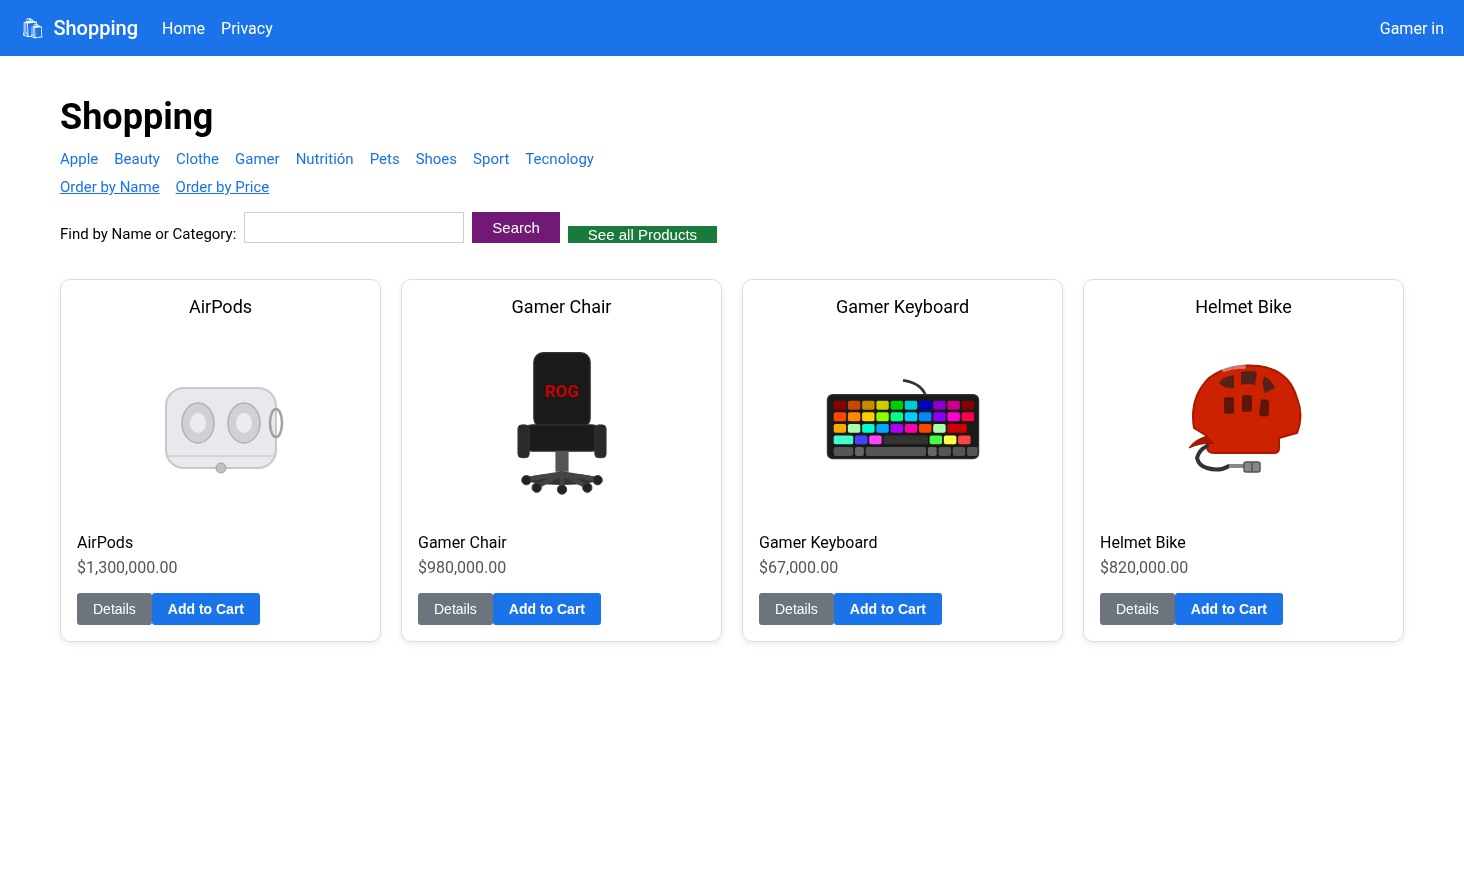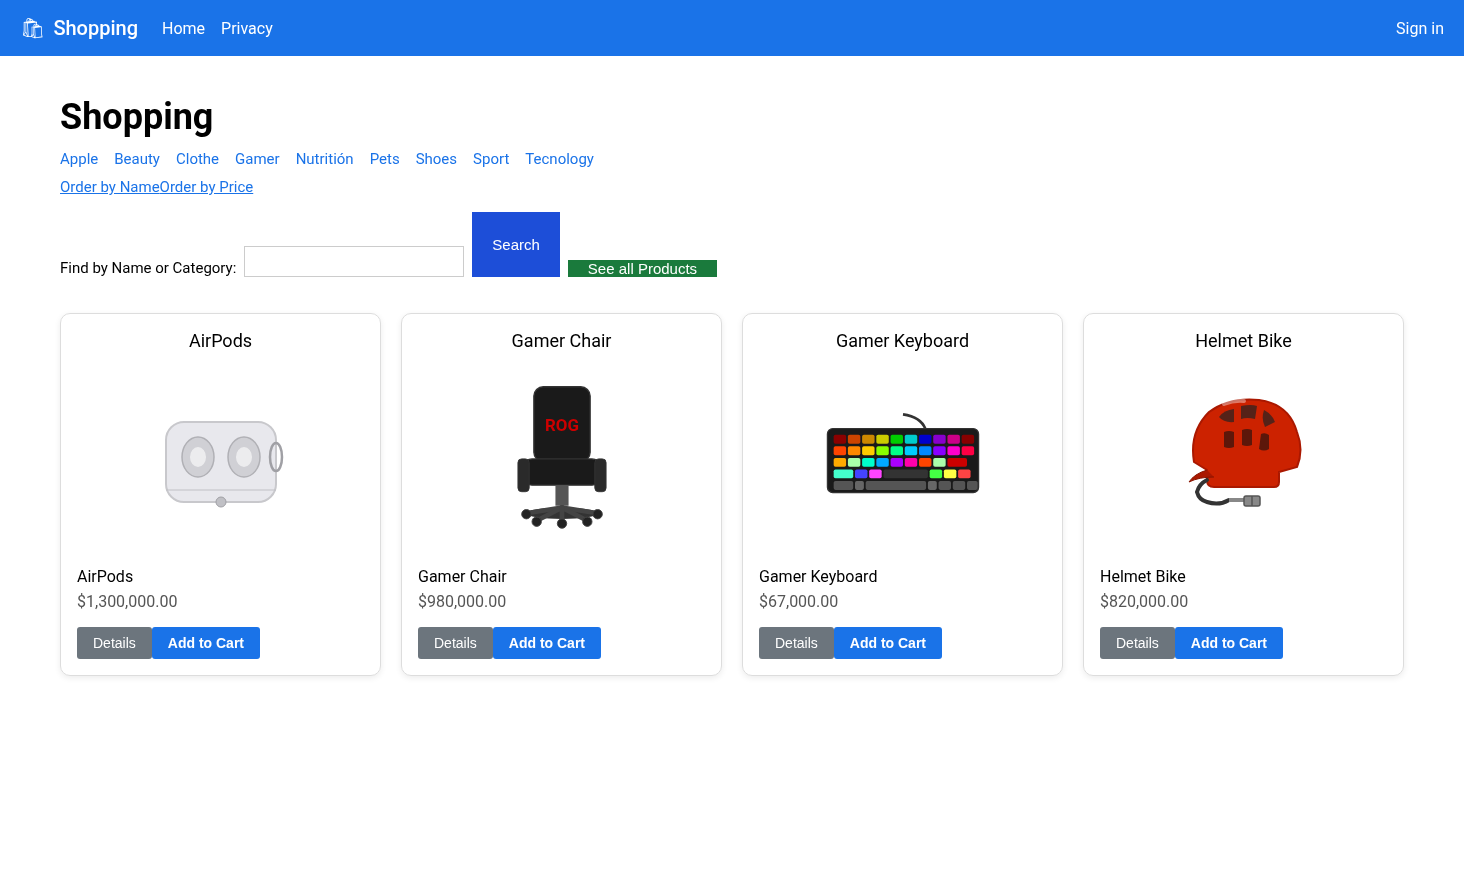--- a/index.html
+++ b/index.html
@@ -63,20 +63,21 @@
       margin-bottom: 10px;
     }
     .categories-links a {
       color: #1a73e8;
       text-decoration: none;
       font-size: 15px;
     }
 
     .order-links {
       display: flex;
+      gap: 16px;
       margin-bottom: 16px;
     }
     .order-links a {
       color: #1a73e8;
       text-decoration: underline;
       font-size: 15px;
       cursor: pointer;
     }
 
     .search-row {
@@ -90,24 +91,24 @@
       white-space: nowrap;
     }
     .search-row input {
       border: 1px solid #ccc;
       padding: 6px 10px;
       font-size: 15px;
       width: 220px;
       outline: none;
     }
     .btn-search {
-      background: #1d4ed8;
+      background: #701a75;
       color: white;
       border: none;
-      padding: 24px 20px;
+      padding: 7px 20px;
       font-size: 15px;
       cursor: pointer;
       font-weight: 500;
     }
     .btn-see-all {
       background: #1a7a3c;
       color: white;
       border: none;
       padding: 0 20px;
       font-size: 15px;
@@ -210,21 +211,21 @@
 
 <nav class="navbar">
   <div class="navbar-brand">
     <span>🛍</span>
     <span>Shopping</span>
   </div>
   <div class="navbar-nav">
     <a href="#">Home</a>
     <a href="#">Privacy</a>
   </div>
-  <span class="navbar-signin">Sign in</span>
+  <span class="navbar-signin">Gamer in</span>
 </nav>
 
 <div class="main">
   <h1 class="page-title">Shopping</h1>
 
   <div class="categories-links">
 
   <a href="#">Apple</a>
       <span> </span>
       <a href="#">Beauty</a>

